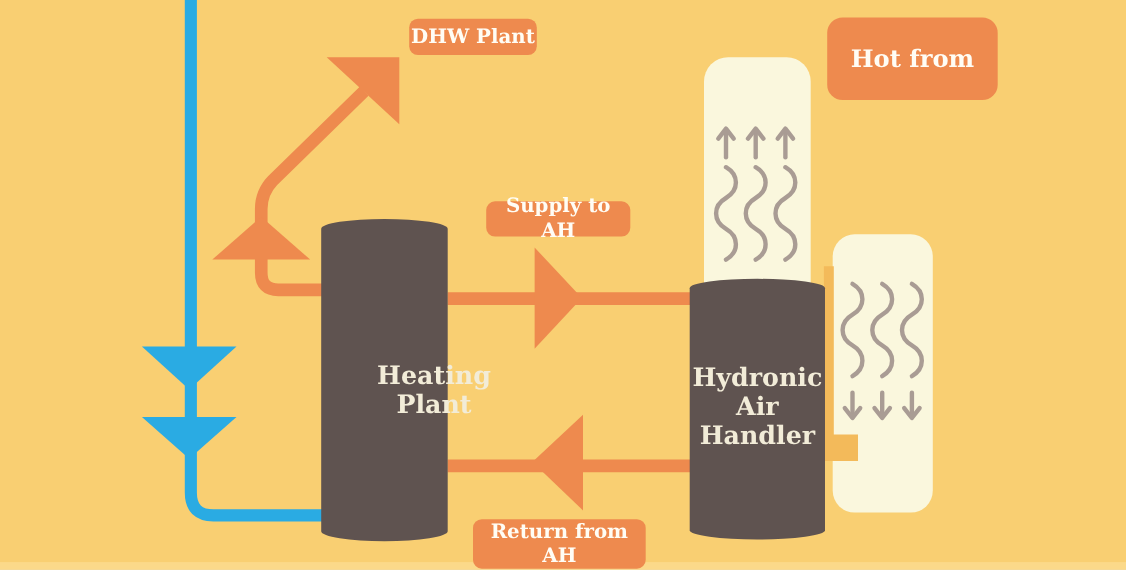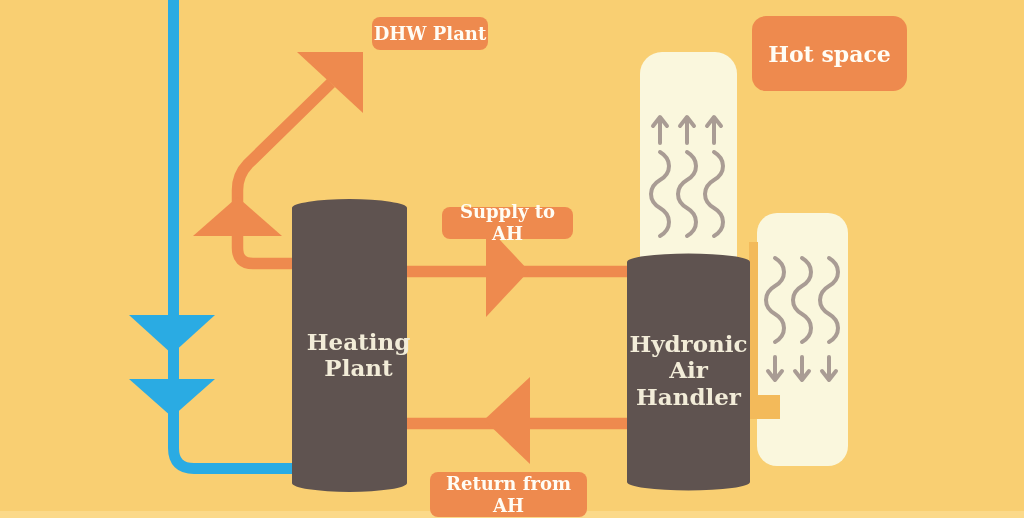--- a/index.html
+++ b/index.html
@@ -109,27 +109,27 @@
     <polygon points="486,225 486,317 529,271" fill="#ee8a4e"></polygon>
 
     <path d="M640 423.5 L407 423.5" stroke="#ee8a4e" stroke-width="11.5" fill="none"></path>
     <polygon points="530,377 530,464 484,420" fill="#ee8a4e"></polygon>
 
     <path d="M292 208 A57.5 9 0 0 1 407 208 L407 483 A57.5 9 0 0 1 292 483 Z" fill="#5f5350"></path>
 
     <path d="M627 262 A61.5 8.5 0 0 1 750 262 L750 482 A61.5 8.5 0 0 1 627 482 Z" fill="#5f5350"></path>
   </svg>
 
-  <div class="cyl-label" style="left:292px;top:329px;width:133px;">Heating Plant</div>
+  <div class="cyl-label" style="left:292px;top:329px;width:133px;padding-left:36px;">Heating Plant</div>
 
   <div class="cyl-label" style="left:627px;top:331px;width:123px;">Hydronic Air Handler</div>
 
   <div class="pill" style="left:372px;top:17px;width:116px;height:33px;">DHW Plant</div>
 
-  <div class="pill" style="left:442px;top:183px;width:131px;height:32px;margin-top:24px;">Supply to AH</div>
+  <div class="pill" style="left:442px;top:183px;width:131px;height:32px;">Supply to AH</div>
 
   <div class="pill" style="left:430px;top:472px;width:157px;height:45px;">Return from AH</div>
 
   <div class="pill big" style="left:752px;top:16px;width:155px;height:75px;">
-    <span>Hot space</span>
+    <span>Hot from</span>
   </div>
 
 </div>
 
 </body></html>

